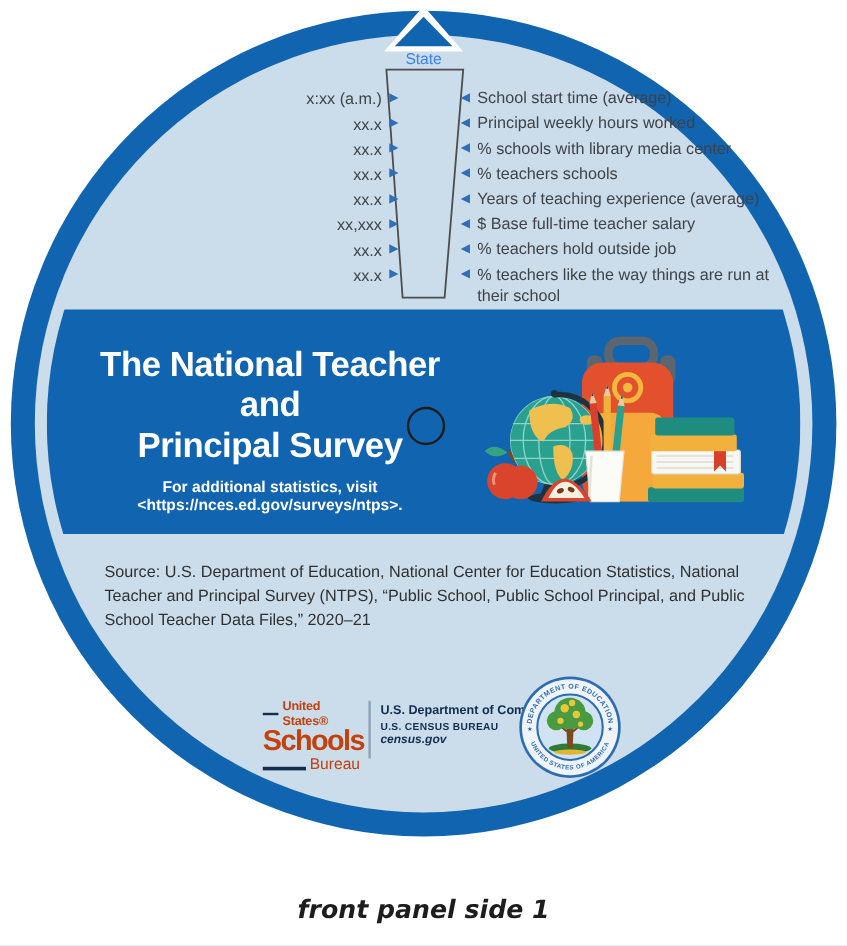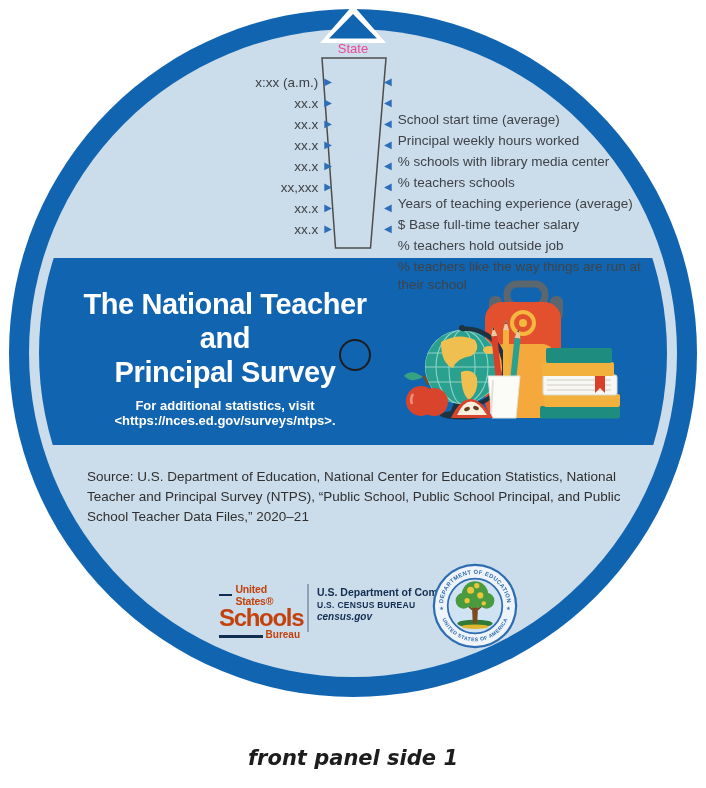--- a/index.html
+++ b/index.html
@@ -6,46 +6,46 @@
   .stage{position:relative;width:706px;height:788px;background:#fff;overflow:hidden;
          font-family:"Liberation Sans",sans-serif;}
   .wheel{position:absolute;left:9px;top:9px;width:688px;height:688px;border-radius:50%;
          background:#1164b0;}
   .face{position:absolute;left:29px;top:29px;width:648px;height:648px;border-radius:50%;
         background:#cbdcea;}
   .band{position:absolute;left:39px;top:39px;width:628px;height:628px;border-radius:50%;
         background:#1164b0;clip-path:inset(219px 0 222px 0);}
   .overlay-svg{position:absolute;left:0;top:0;pointer-events:none;}
   .state-label{position:absolute;left:303px;top:41px;width:100px;text-align:center;
-        font-size:13px;color:#ec4899;}
+        font-size:13px;color:#3b82f6;}
   .col-header{position:absolute;right:393px;top:40px;text-align:right;font-size:11.5px;
         line-height:14px;color:#3f4347;}
   .lrow{position:absolute;right:374px;height:18px;display:flex;align-items:center;gap:6px;
         font-size:13.5px;color:#3f4347;white-space:nowrap;}
   .rrow{position:absolute;left:384px;display:flex;align-items:flex-start;gap:6px;
         font-size:13.5px;line-height:18px;color:#3f4347;}
-  .rrow .lbl{white-space:nowrap;margin-top:38px;}
+  .rrow .lbl{white-space:nowrap;}
   .rrow.wrap .lbl{white-space:normal;max-width:272px;}
   .arr{font-family:"DejaVu Sans",sans-serif;font-size:10px;color:#2e6eb8;line-height:18px;}
   .band-title{position:absolute;left:60px;top:287px;width:330px;text-align:center;color:#fff;
         font-weight:bold;font-size:29px;line-height:34px;letter-spacing:-0.4px;}
   .band-cta{position:absolute;left:60px;top:398px;width:330px;text-align:center;color:#fff;
         font-weight:bold;font-size:13px;line-height:15px;}
   .rivet{position:absolute;left:339px;top:339px;width:28px;height:28px;border:2.4px solid #1c1c1c;
         border-radius:50%;}
   .source{position:absolute;left:87px;top:467px;width:536px;font-size:13.5px;line-height:20px;
         color:#303030;}
   .census{position:absolute;left:219px;top:583px;width:81px;color:#c2410c;}
   .cl-top{display:flex;align-items:center;gap:3px;font-size:10.5px;font-weight:bold;
         letter-spacing:-0.2px;}
   .cl-top .bar{width:15px;height:2px;background:#112e51;}
   .cl-main{font-size:24px;font-weight:bold;letter-spacing:-1.3px;line-height:22px;}
   .cl-bot{display:flex;align-items:flex-end;gap:3px;margin-top:0px;}
   .cl-bot .bar{flex:1;height:3px;background:#112e51;margin-bottom:2px;}
-  .cl-bot .bureau{font-size:10px;font-weight:bold;}
+  .cl-bot .bureau{font-size:13px;font-weight:normal;}
   .divider{position:absolute;left:307px;top:584px;width:2px;height:48px;background:#8fa3b8;}
   .commerce{position:absolute;left:317px;top:586px;color:#112e51;}
   .cm1{font-size:10.5px;font-weight:bold;line-height:13px;}
   .cm2{font-size:8.5px;font-weight:bold;letter-spacing:.3px;line-height:12px;}
   .cm3{font-size:10px;font-weight:bold;font-style:italic;line-height:12px;}
   .seal{position:absolute;left:431px;top:562px;}
   .caption{position:absolute;left:0;top:746px;width:706px;text-align:center;font-style:italic;
         font-weight:600;font-size:21px;color:#1d1d1d;font-family:"DejaVu Sans",sans-serif;}
 </style>
 </head>

